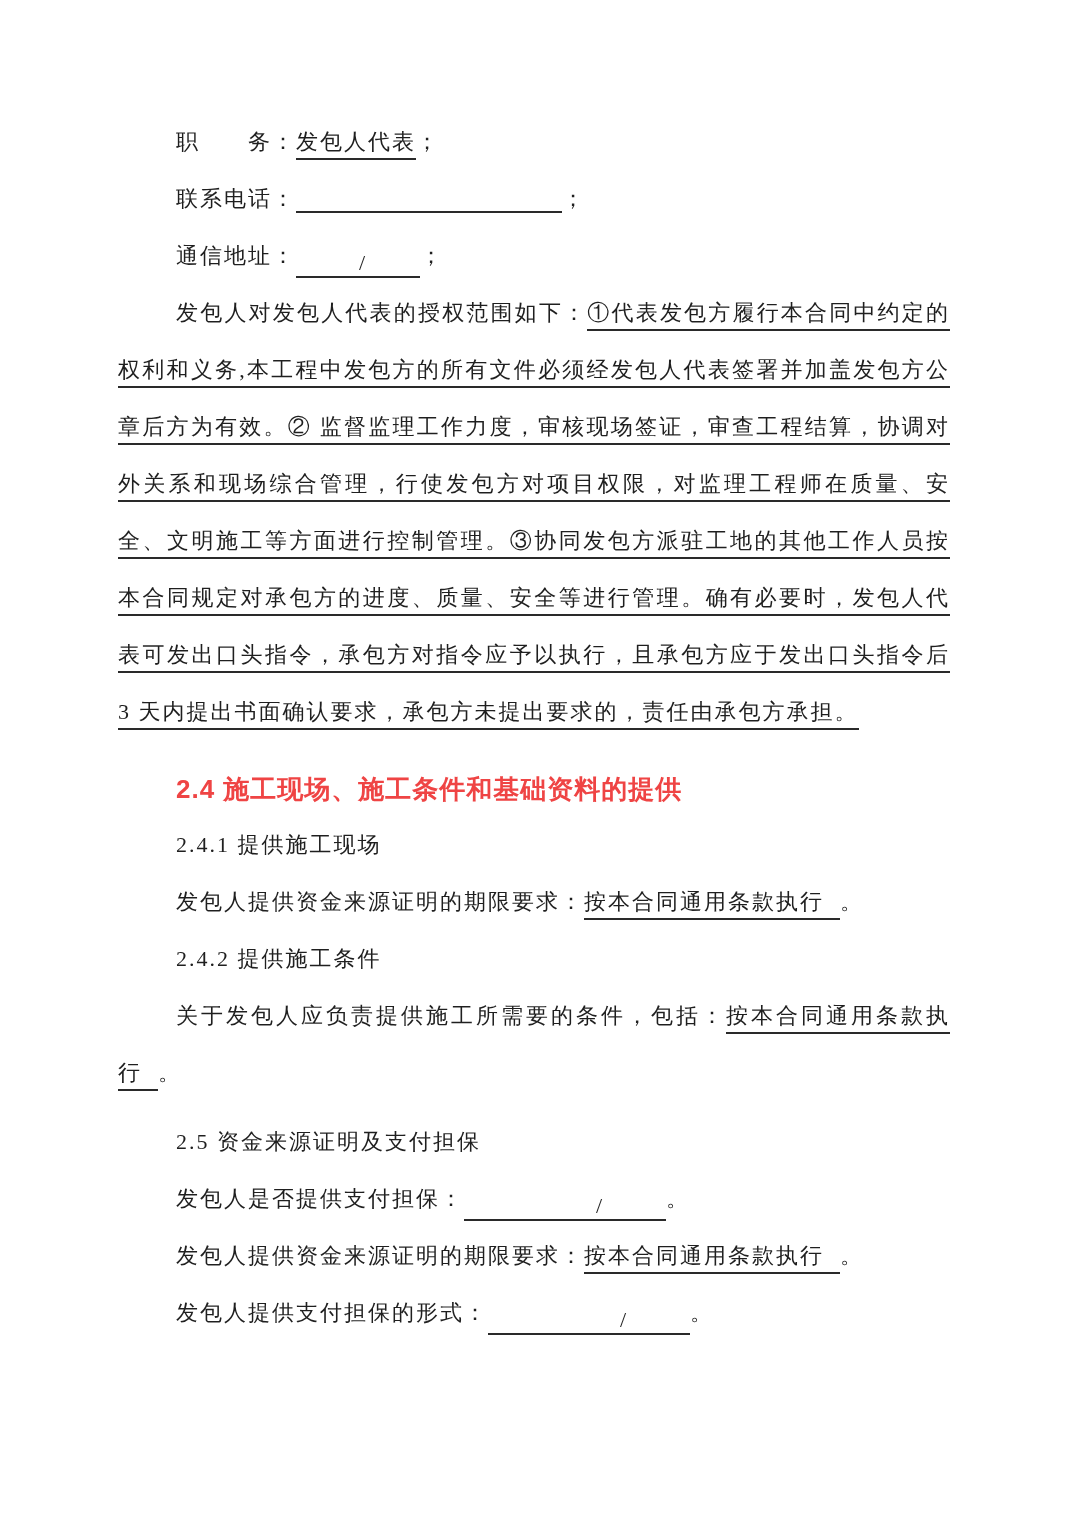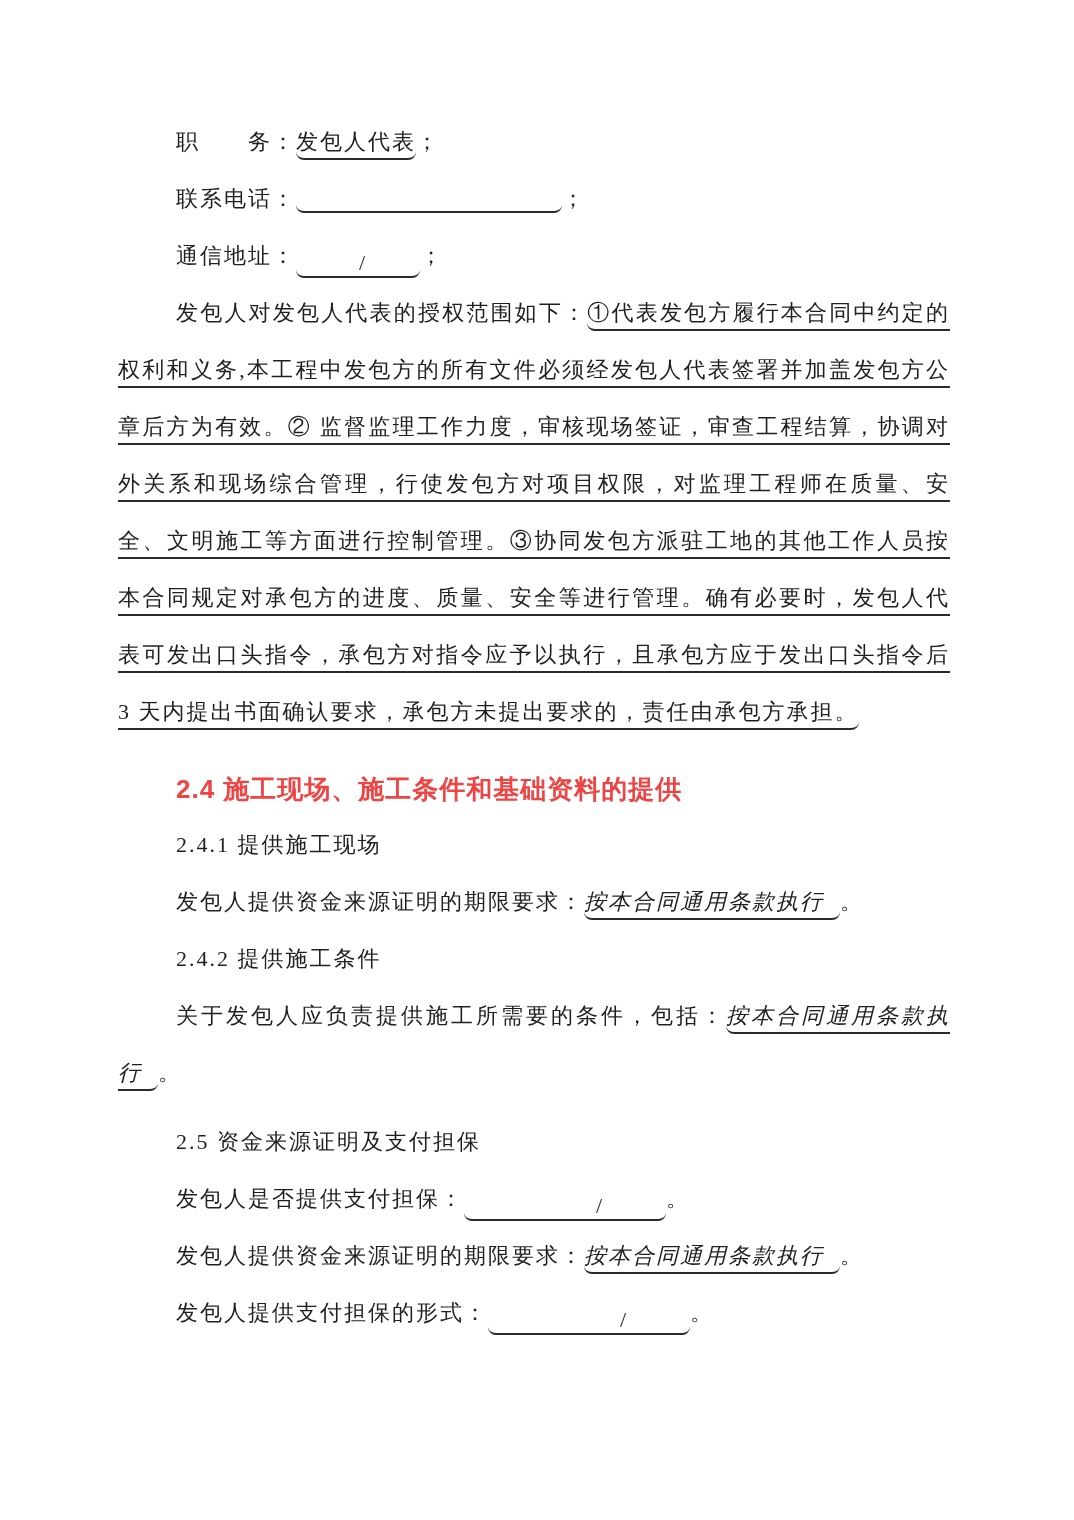--- a/index.html
+++ b/index.html
@@ -1,15 +1,15 @@
 <!DOCTYPE html>
 <html><head>
 <meta charset="utf-8">
 <style>
-  * { margin: 0; padding: 0; box-sizing: border-box; border-radius: 8px; }
+  * { margin: 0; padding: 0; box-sizing: border-box; }
   html, body { background: #ffffff; }
   body {
     width: 1074px;
     height: 1520px;
     font-family: "Liberation Serif", "DejaVu Serif", serif;
     color: #1f1f1f;
     overflow: hidden;
   }
   .page {
     width: 1074px;
@@ -26,21 +26,21 @@
   .indent { text-indent: 58px; }
   .para {
     text-align: justify;
     text-indent: 58px;
   }
   
   .u {
     border-bottom: 2px solid #2a2a2a;
     padding-bottom: 4px;
   }
-  .u.pad { padding-right: 16px; font-style: italic; }
+  .u.pad { padding-right: 16px; }
   
   .blank {
     display: inline-block;
     border-bottom: 2px solid #2a2a2a;
     height: 30px;
     line-height: 30px;
     vertical-align: -7px;
     letter-spacing: 0;
   }
   .blank-phone { width: 266px; }

